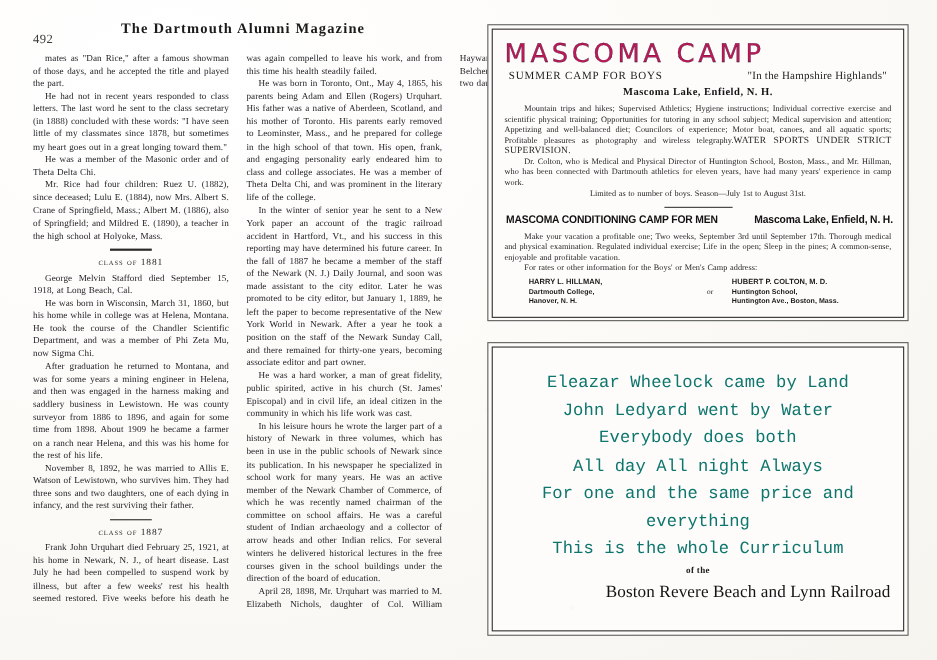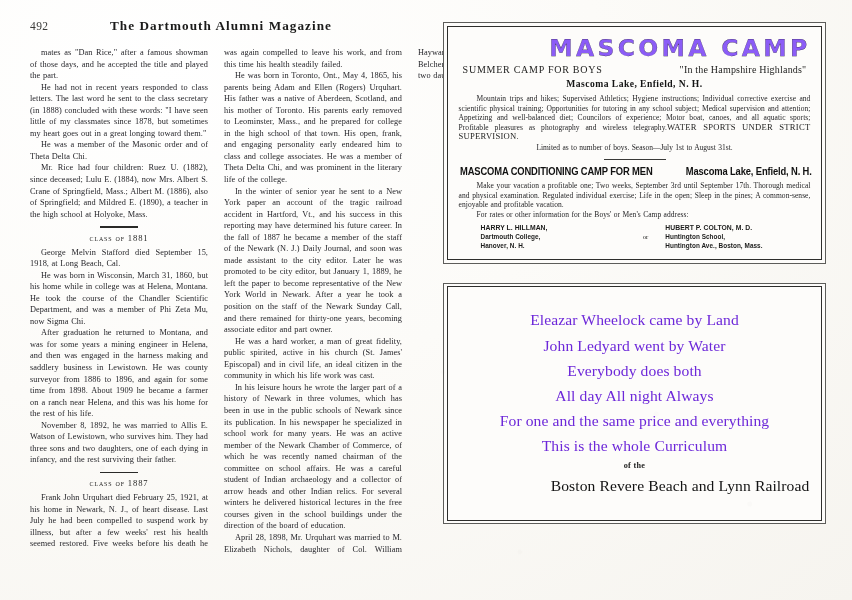--- a/index.html
+++ b/index.html
@@ -50,21 +50,21 @@
   }
 
   .running-head {
     position: relative;
     height: 22px;
     margin-bottom: 7px;
   }
   .folio {
     position: absolute;
     left: 0;
-    top: 2px;
+    top: 12px;
     font-size: 11.5px;
     letter-spacing: .4px;
     color: #3a3a38;
   }
   .mag-title {
     text-align: center;
     font-size: 13.2px;
     font-weight: bold;
     letter-spacing: 1.05px;
     color: #1b1b1a;
@@ -129,26 +129,26 @@
   }
   .ad-frame-inner {
     border: 1.6px solid #2e2e2c;
     padding: 7px 11px 9px 11px;
   }
 
   
   #ad-mascoma { margin-bottom: 0; }
 
   .mascoma-title {
-    text-align: right;
+    text-align: left;
     font-family: "DejaVu Sans", sans-serif;
     font-size: 23.5px;
     letter-spacing: 3.3px;
-    font-weight: 700;
-    color: #8b5cf6;
+    font-weight: 400;
+    color: #be185d;
     line-height: 1.05;
     margin: 2px 0 4px 0;
     -webkit-text-stroke: .25px #161616;
   }
   .mascoma-sub {
     display: flex;
     justify-content: space-between;
     align-items: baseline;
     font-size: 10px;
     letter-spacing: .75px;
@@ -227,23 +227,23 @@
              font-family: "Liberation Serif", serif; padding-top: 9px; }
   .c-right { width: 44%; }
 
   
   #ad-railroad { margin-top: 19px; }
   .rr-frame-inner { padding: 20px 12px 22px 12px; }
   .rr-line {
     text-align: center;
     font-size: 15.6px;
     line-height: 25.2px;
-    color: #6d28d9;
+    color: #0f766e;
     letter-spacing: .1px;
-    font-family: Liberation Serif, serif;
+    font-family: Liberation Mono, monospace;
   }
   .rr-small {
     text-align: center;
     font-size: 8.2px;
     line-height: 14px;
     color: #1c1c1b;
     font-weight: bold;
     letter-spacing: .3px;
   }
   .rr-final {
@@ -308,20 +308,21 @@
 
         <div class="mascoma-sub">
           <span class="left">SUMMER CAMP FOR BOYS</span>
           <span class="right">"In the Hampshire Highlands"</span>
         </div>
 
         <div class="mascoma-place">Mascoma Lake, Enfield, N. H.</div>
 
         <p class="ad-body"><span>Mountain trips and hikes; Supervised Athletics; Hygiene instructions; Individual corrective exercise and scientific physical training; Opportunities for tutoring in any school subject; Medical supervision and attention; Appetizing and well-balanced diet; Councilors of experience; Motor boat, canoes, and all aquatic sports; Profitable pleasures as photography and wireless telegraphy.</span><span class="ad-caps">WATER SPORTS UNDER STRICT SUPERVISION.</span></p>
 
+        <p class="ad-body">Dr. Colton, who is Medical and Physical Director of Huntington School, Boston, Mass., and Mr. Hillman, who has been connected with Dartmouth athletics for eleven years, have had many years' experience in camp work.</p>
 
         <p class="ad-center">Limited as to number of boys. Season—July 1st to August 31st.</p>
 
         <div class="mid-rule"></div>
 
         <div class="cond-head">
           <span>MASCOMA CONDITIONING CAMP FOR MEN</span>
           <span>Mascoma Lake, Enfield, N. H.</span>
         </div>
 

